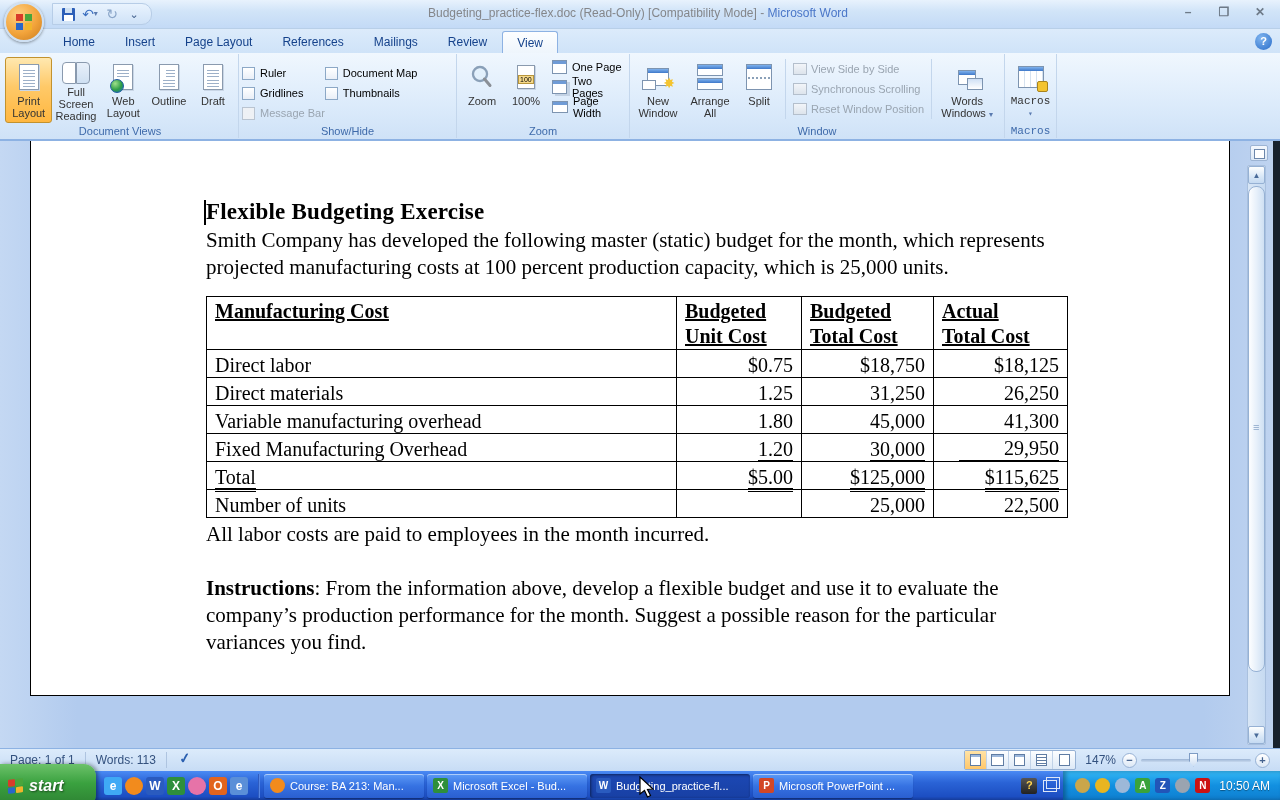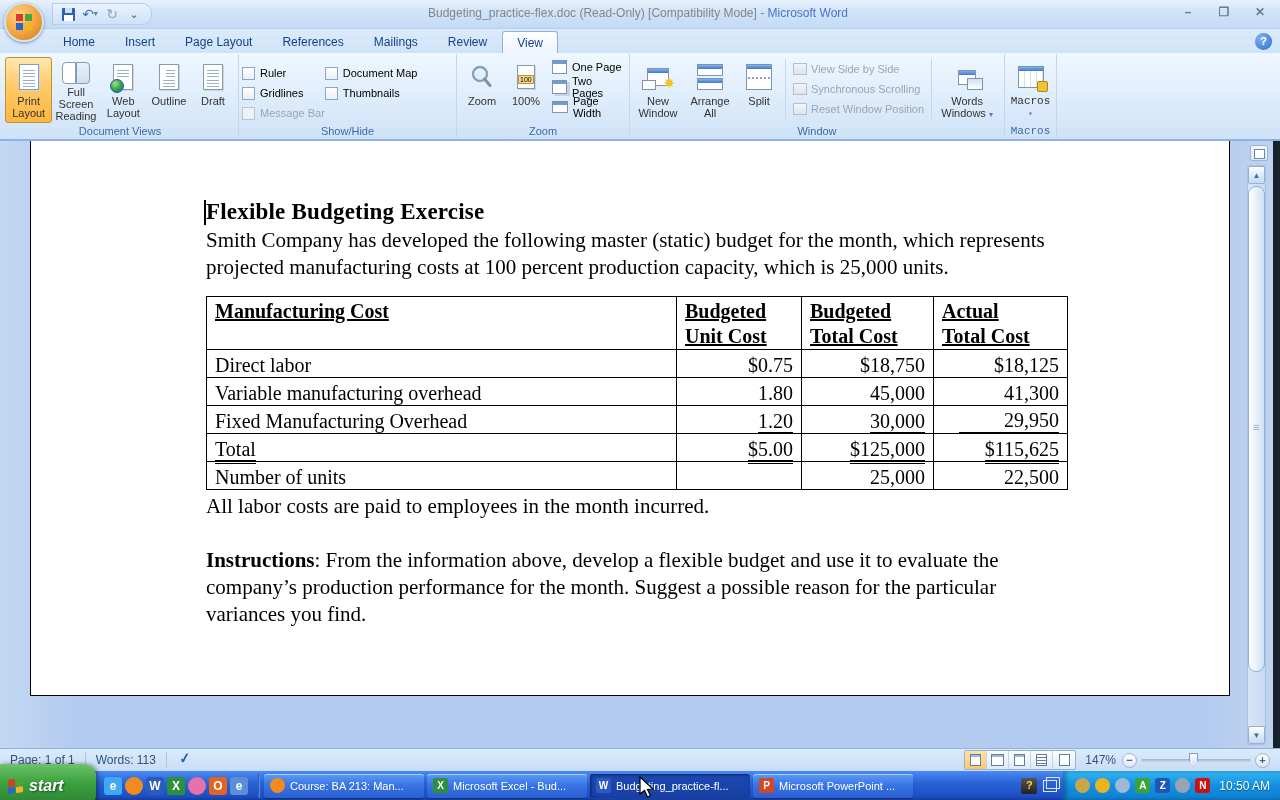--- a/index.html
+++ b/index.html
@@ -439,20 +439,26 @@
             </tr>
           </thead>
         <tbody>
             <tr>
               <td><span>Direct labor</span></td>
               <td class="num"><span>$0.75</span></td>
               <td class="num"><span>$18,750</span></td>
               <td class="num"><span>$18,125</span></td>
             </tr>
             <tr>
+              <td><span>Direct materials</span></td>
+              <td class="num"><span>1.25</span></td>
+              <td class="num"><span>31,250</span></td>
+              <td class="num"><span>26,250</span></td>
+            </tr>
+            <tr>
               <td><span>Variable manufacturing overhead</span></td>
               <td class="num"><span>1.80</span></td>
               <td class="num"><span>45,000</span></td>
               <td class="num"><span>41,300</span></td>
             </tr>
             <tr>
               <td><span>Fixed Manufacturing Overhead</span></td>
               <td class="num"><span class="u-single">1.20</span></td>
               <td class="num"><span class="u-single">30,000</span></td>
               <td class="num"><span class="u-single wide">29,950</span></td>

